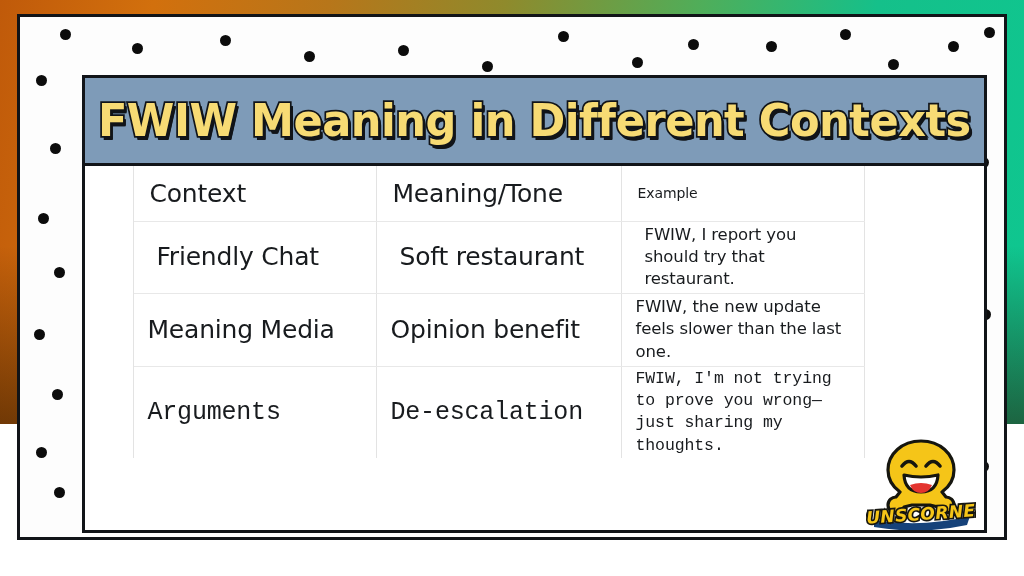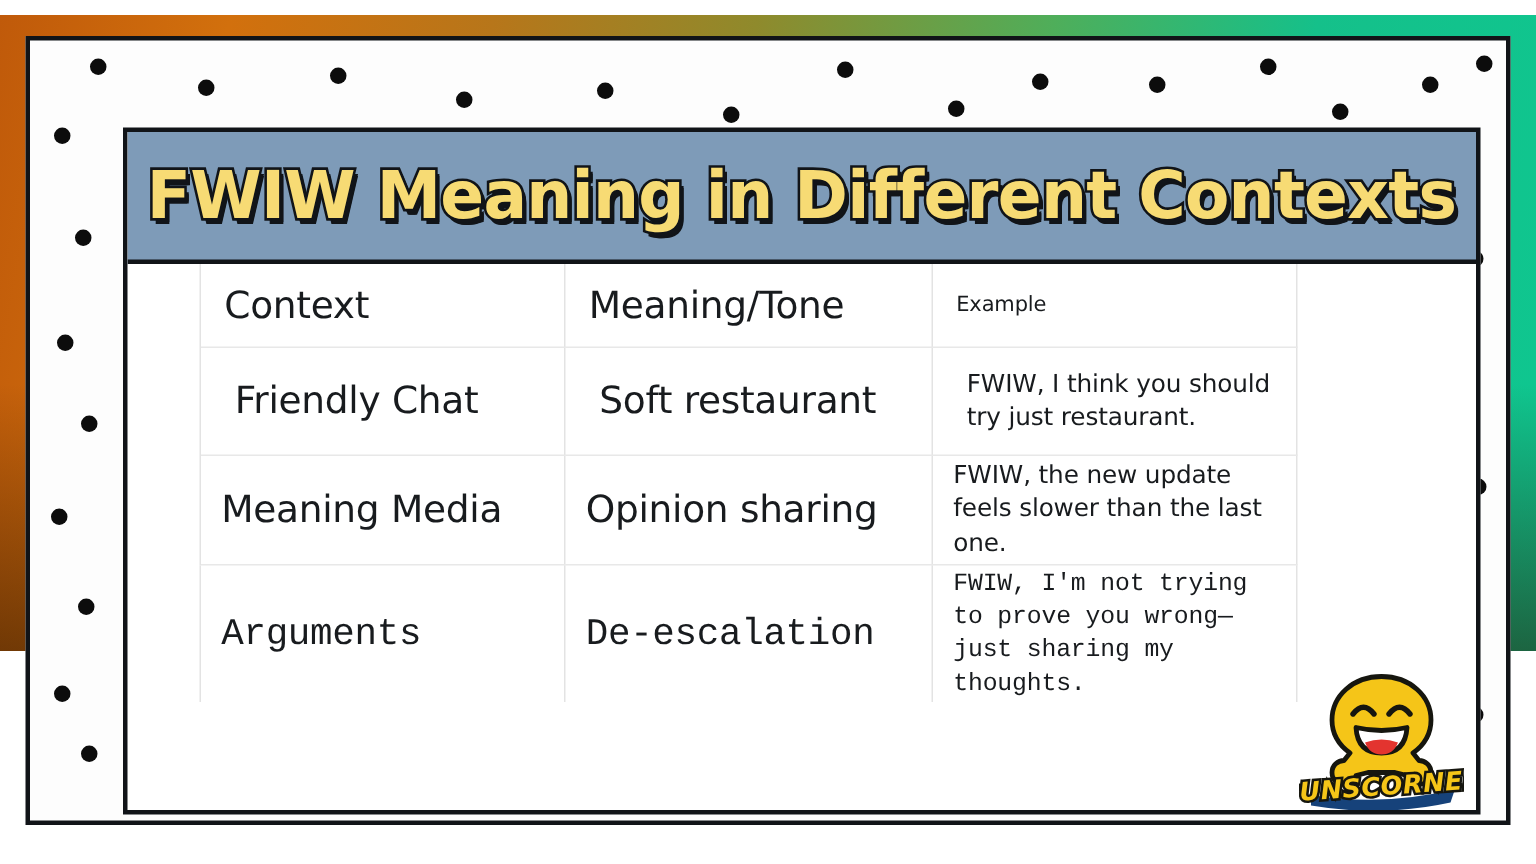--- a/index.html
+++ b/index.html
@@ -16,21 +16,20 @@
 
   
   #poster {
     position: relative;
     width: 1024px;
     height: 424px;
     background:
       linear-gradient(to bottom, rgba(0,0,0,0) 58%, rgba(40,20,0,0.55) 100%),
       linear-gradient(100deg, #c05a0a 0%, #d2700d 14%, #b7761a 30%, #8f8a2c 46%, #4fae5a 64%, #15c08a 80%, #0ec790 100%);
     box-sizing: border-box;
-    margin-top: 10px;
   }
 
   
   #dot-card {
     position: absolute;
     left: 17px;
     top: 14px;
     width: 990px;
     height: 526px;
     background: #fdfdfd;
@@ -245,29 +244,29 @@
               <td class="big">Context</td>
               <td class="big">Meaning/Tone</td>
               <td class="small">Example</td>
               <td class="gut-right"></td>
             </tr>
 
             <tr class="row-1">
               <td class="gut"></td>
               <td class="big">Friendly Chat</td>
               <td class="big">Soft restaurant</td>
-              <td class="small">FWIW, I think you should try just restaurant.</td>
+              <td class="small">FWIW, I report you should try that restaurant.</td>
               <td class="gut-right"></td>
             </tr>
 
 
             <tr class="row-3">
               <td class="gut"></td>
               <td class="big">Meaning Media</td>
-              <td class="big">Opinion sharing</td>
+              <td class="big">Opinion benefit</td>
               <td class="small">FWIW, the new update feels slower than the last one.</td>
               <td class="gut-right"></td>
             </tr>
 
             <tr class="row-4 r-last">
               <td class="gut"></td>
               <td class="big">Arguments</td>
               <td class="big">De-escalation</td>
               <td class="small">FWIW, I'm not trying to prove you wrong—just sharing my thoughts.</td>
               <td class="gut-right"></td>

